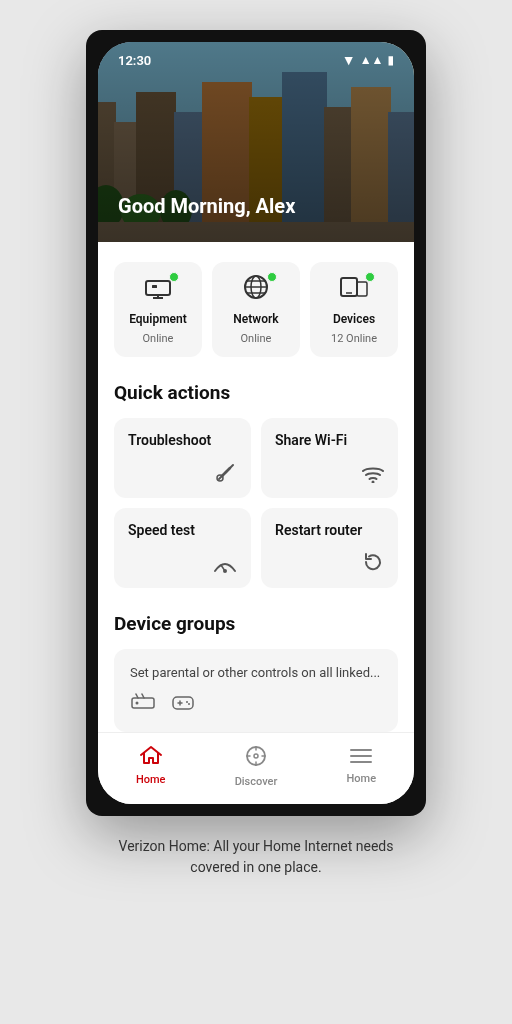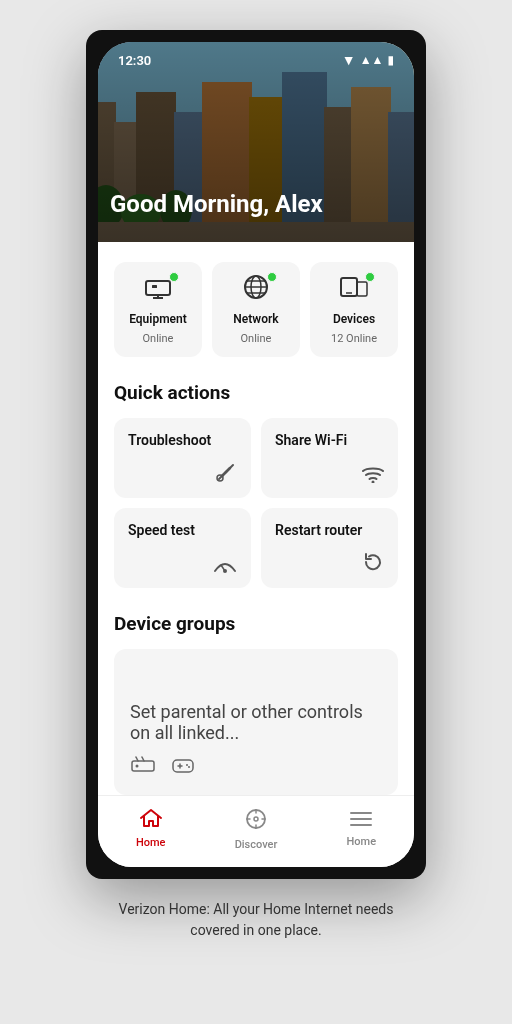--- a/index.html
+++ b/index.html
@@ -63,23 +63,23 @@
     .hero-overlay {
       position: absolute;
       bottom: 0; left: 0; right: 0;
       top: 0;
       background: linear-gradient(to bottom, rgba(0,0,0,0.1) 0%, rgba(0,0,0,0.45) 100%);
     }
 
     .hero-text {
       position: absolute;
       bottom: 24px;
-      left: 12px;
+      left: 20px;
       color: #fff;
-      font-size: 24px;
+      font-size: 20px;
       font-weight: 700;
     }
 
     
     .content {
       background: #fff;
       padding: 20px 16px 0;
     }
 
     .section-title {
@@ -177,24 +177,23 @@
 
     
     .device-groups-card {
       background: #f5f5f5;
       border-radius: 12px;
       padding: 16px;
       margin-bottom: 0;
     }
 
     .device-groups-text {
-      font-size: 18px;
+      font-size: 13px;
       color: #444;
       margin-bottom: 10px;
-      margin-top: 36px;
     }
 
     .device-groups-icons {
       display: flex;
       gap: 14px;
     }
 
     
     .bottom-nav {
       display: flex;

